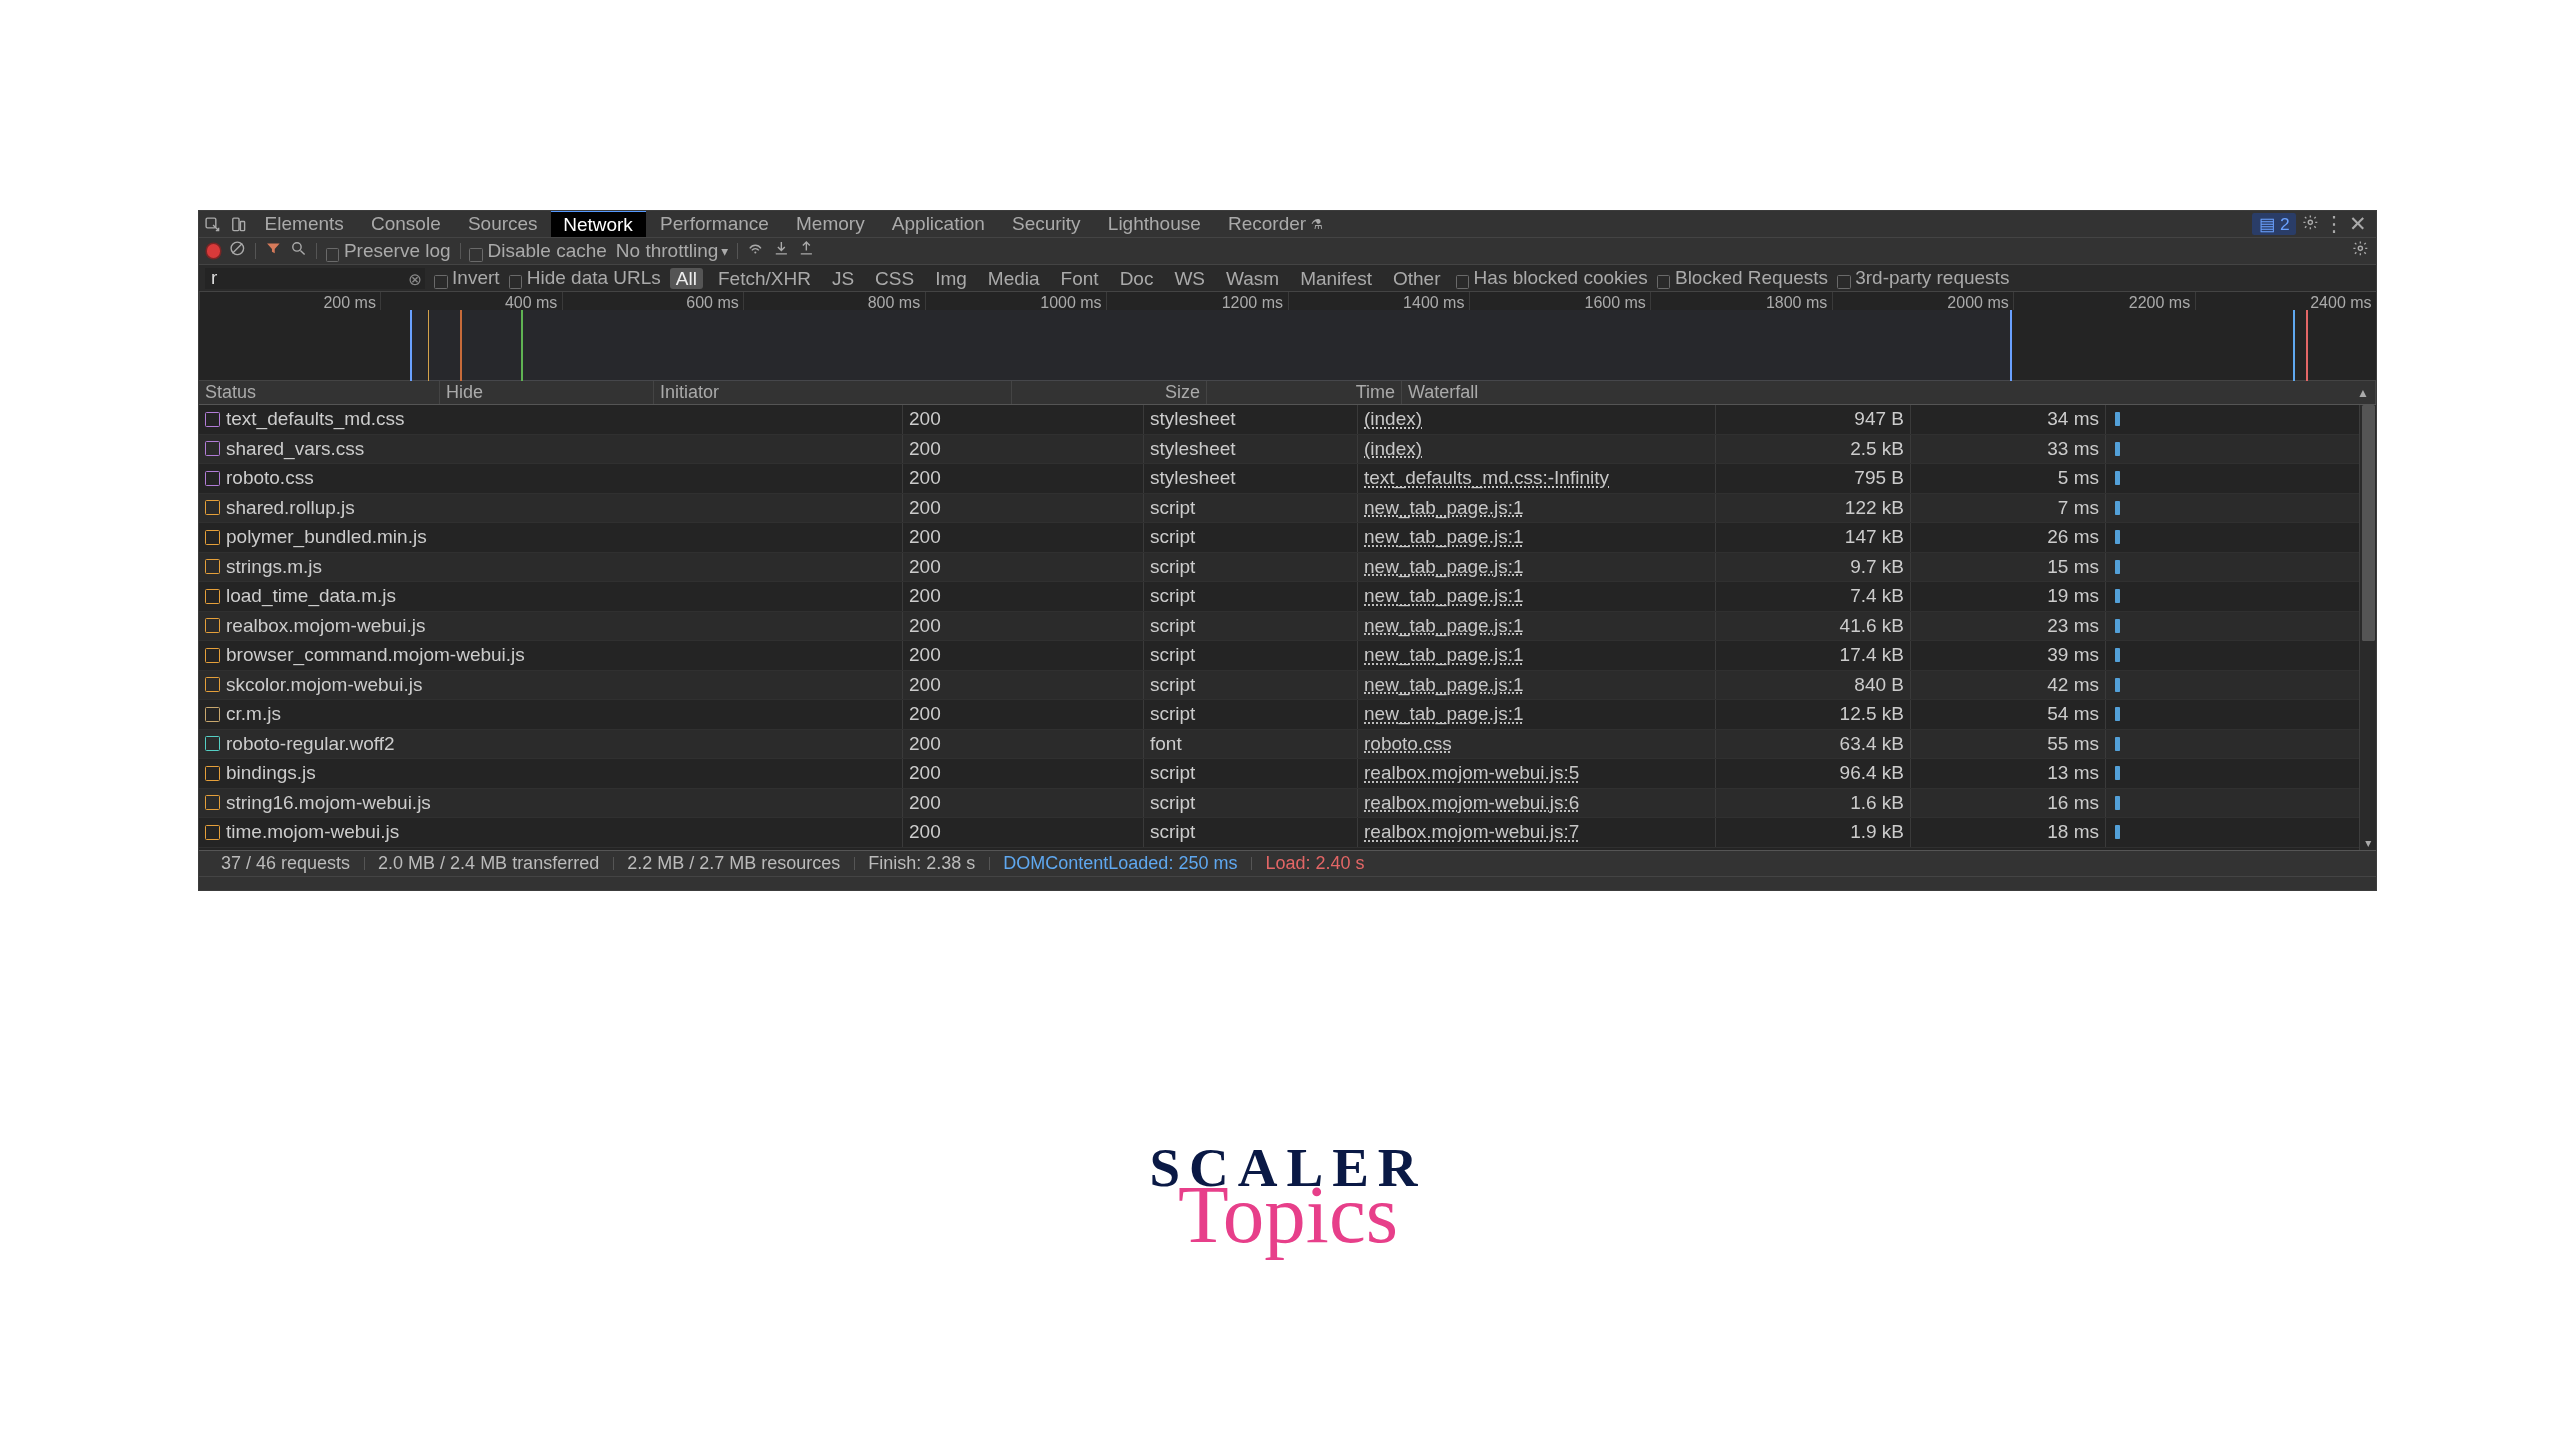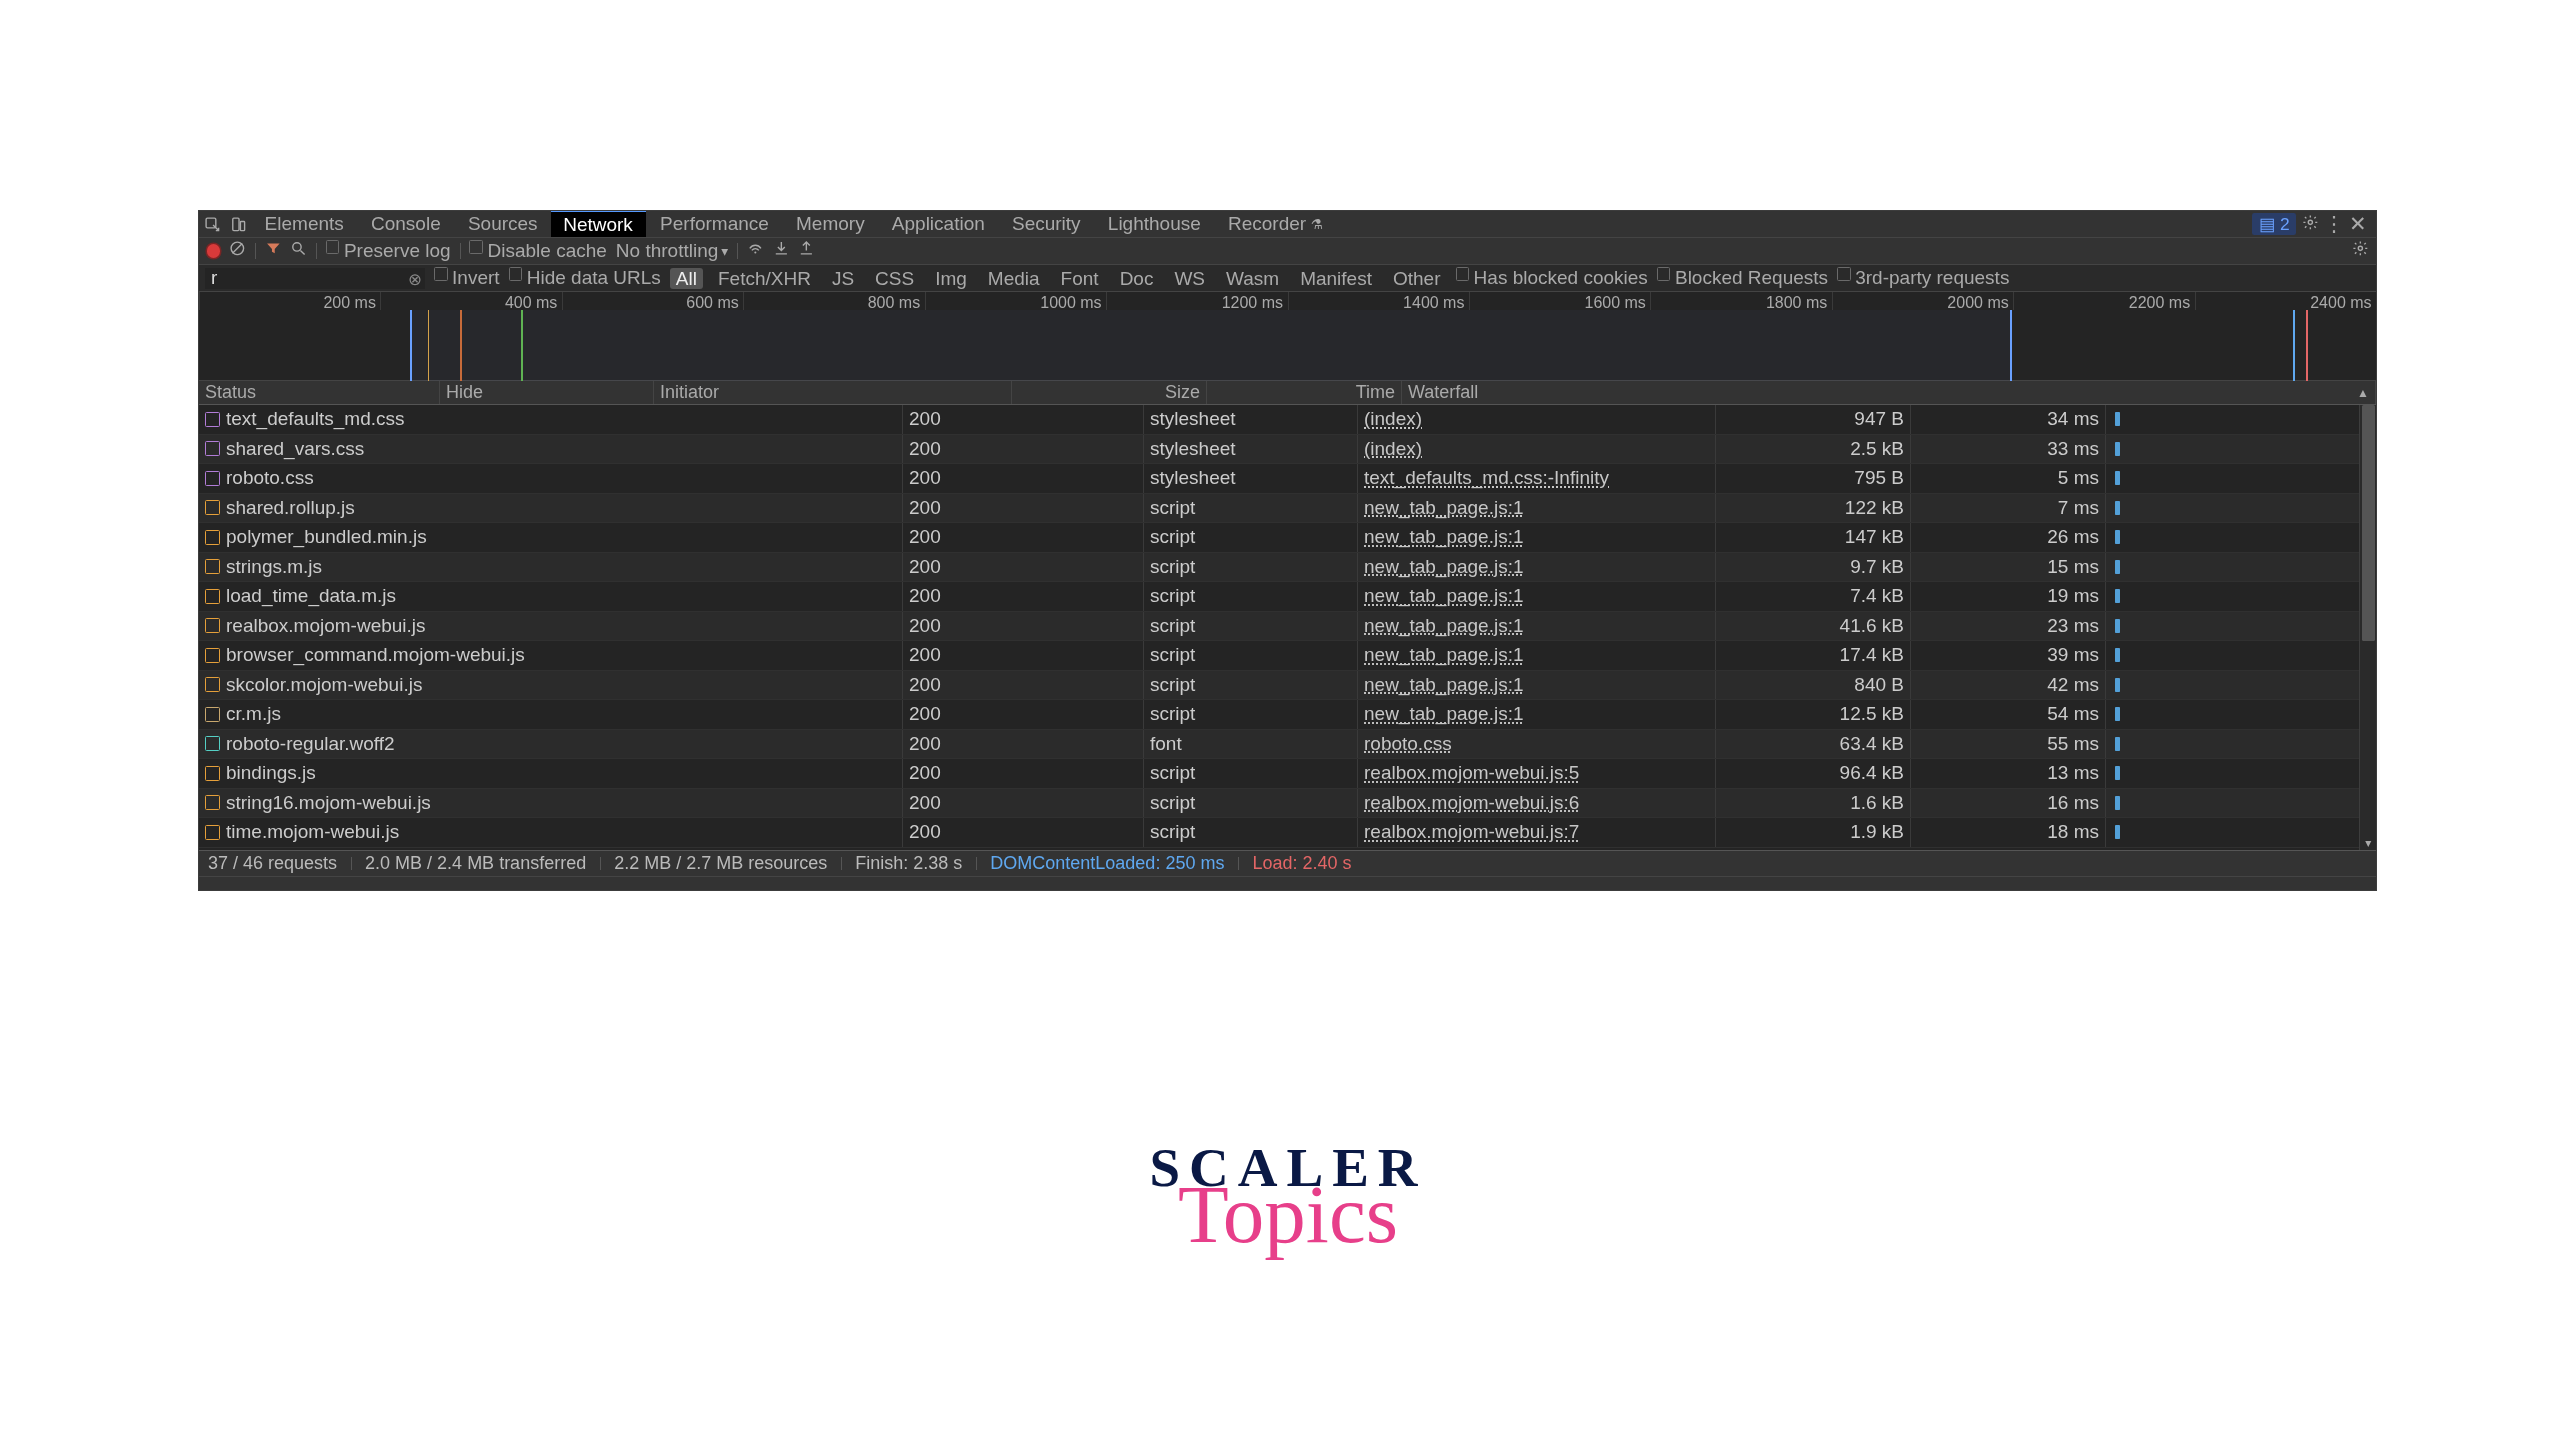--- a/index.html
+++ b/index.html
@@ -9,21 +9,21 @@
   .tabs-bar .icon { width: 26px; display: inline-flex; align-items: center; justify-content: center; color: #aaa; }
   .dev-tabs { display: flex; align-items: stretch; height: 100%; }
   .dev-tab { padding: 0 13.6px; display: flex; align-items: center; color: #aaa; cursor: pointer; font-size: 19px; }
   .dev-tab.active { background: #000; color: #fff; border-top: 1.5px solid #5599ff; padding-left: 12px; }
   .tabs-right { margin-left: auto; display: flex; align-items: center; gap: 3px; padding-right: 7.6px; }
   .tabs-right .issue { color: #6aa1ff; background: #2a3d68; padding: 0.8px 6.8px; border-radius: 2.3px; display: flex; align-items: center; gap: 4.5px; font-size: 17.4px; }
   .tabs-right .gear, .tabs-right .more, .tabs-right .close { width: 21px; text-align: center; color: #aaa; font-size: 21px; cursor: pointer; }
   .toolbar { display: flex; align-items: center; height: 27px; background: #333; border-bottom: 0.8px solid #444; padding: 0 7.6px; gap: 9px; font-size: 19px; color: #aaa; }
   .record-dot { width: 13.6px; height: 13.6px; border-radius: 50%; background: #d83a3a; box-shadow: 0 0 0 1.5px #7a2525; }
   .icon-btn { color: #aaa; width: 16.7px; text-align: center; cursor: pointer; font-size: 19px; }
-  .checkbox-grp { display: flex; align-items: flex-start; gap: 4.5px; }
+  .checkbox-grp { display: flex; align-items: flex-end; gap: 4.5px; }
   .checkbox-box { width: 13.6px; height: 13.6px; border: 0.8px solid #6a6a6a; border-radius: 1.5px; display: inline-block; }
   .dropdown { display: flex; align-items: center; gap: 3px; }
   .caret { font-size: 13.6px; }
   .toolbar .sep { width: 0.8px; height: 16.7px; background: #555; }
   .filters-bar { display: flex; align-items: center; height: 27px; padding: 0 6px; gap: 9px; border-bottom: 0.8px solid #444; font-size: 19px; color: #aaa; background: #2a2a2a; }
   .filter-input-wrap { position: relative; width: 220px; }
   .filter-input { width: 100%; height: 21px; background: #242424; color: #ddd; border: none; padding: 0 19.7px 0 6px; font-size: 19px; }
   .filter-clear { position: absolute; right: 3px; top: 1.5px; color: #888; font-size: 16.7px; cursor: pointer; }
   .filter-chip { padding: 0 6px; line-height: 21px; cursor: pointer; }
   .filter-chip.active { background: #555; border-radius: 3px; color: #eee; }
@@ -51,21 +51,21 @@
   .file-icon { width: 15px; height: 15px; border: 0.8px solid; border-radius: 1.5px; display: inline-block; flex-shrink: 0; }
   .fi-purple { border-color: #b27dd8; color:#b27dd8; }
   .fi-orange { border-color: #e6a03a; color:#e6a03a; }
   .fi-teal { border-color: #55cfc4; color:#55cfc4; }
   .fi-tan  { border-color: #c9a86e; color:#c9a86e; }
   .initiator-link { color: #c7c7c7; text-decoration: underline dotted #c7c7c7; text-underline-offset: 2.3px; cursor: pointer; }
   .waterfall-tick { width: 4.5px; height: 13.6px; background: #53a0d8; border-radius: 0.8px; margin-left: 3px; }
   .scrollbar { position: absolute; right: 0; top: 0; bottom: 0; width: 16.7px; background: #2a2a2a; border-left: 0.8px solid #3d3d3d; }
   .scroll-thumb { position: absolute; top: 0; left: 1.5px; right: 1.5px; height: 53%; background: #555; border-radius: 1.5px; }
   .scroll-arrow { position: absolute; left: 0; right: 0; text-align: center; color: #aaa; font-size: 12px; }
-  .status-bar { display: flex; align-items: center; height: 26px; background: #333; border-top: 0.8px solid #555; padding: 0 9px; gap: 13.6px; font-size: 18px; color: #bbb; }
+  .status-bar { display: flex; align-items: center; height: 26px; background: #333; border-top: 0.8px solid #555; padding: 0 22px; gap: 13.6px; font-size: 18px; color: #bbb; }
   .status-bar .sep { width: 0.8px; height: 13.6px; background: #555; }
   .dcl { color: #5fa8f0; }
   .load-metric { color: #e36666; }
   .bottom-strip { height: 13.6px; background: #333; border-top: 0.8px solid #444; }
   .scaler-logo { position: absolute; top: 1136px; left: 50%; transform: translateX(-50%); text-align: center; }
   .scaler-word { font-family: Georgia, 'Times New Roman', serif; font-weight: 900; font-size: 55px; letter-spacing: 9px; color: #0a1945; }
   .topics-word { font-family: 'Brush Script MT','Segoe Script',cursive; font-size: 83px; color: #e73f8a; line-height: 0.6; margin-top: -9px; }
   svg.gearicon { width:16.7px; height:16.7px; stroke:#aaa; fill:none; stroke-width:2; }
   svg.smallicon { width:16.7px; height:16.7px; stroke:#aaa; fill:none; stroke-width:2; }
 </style>

